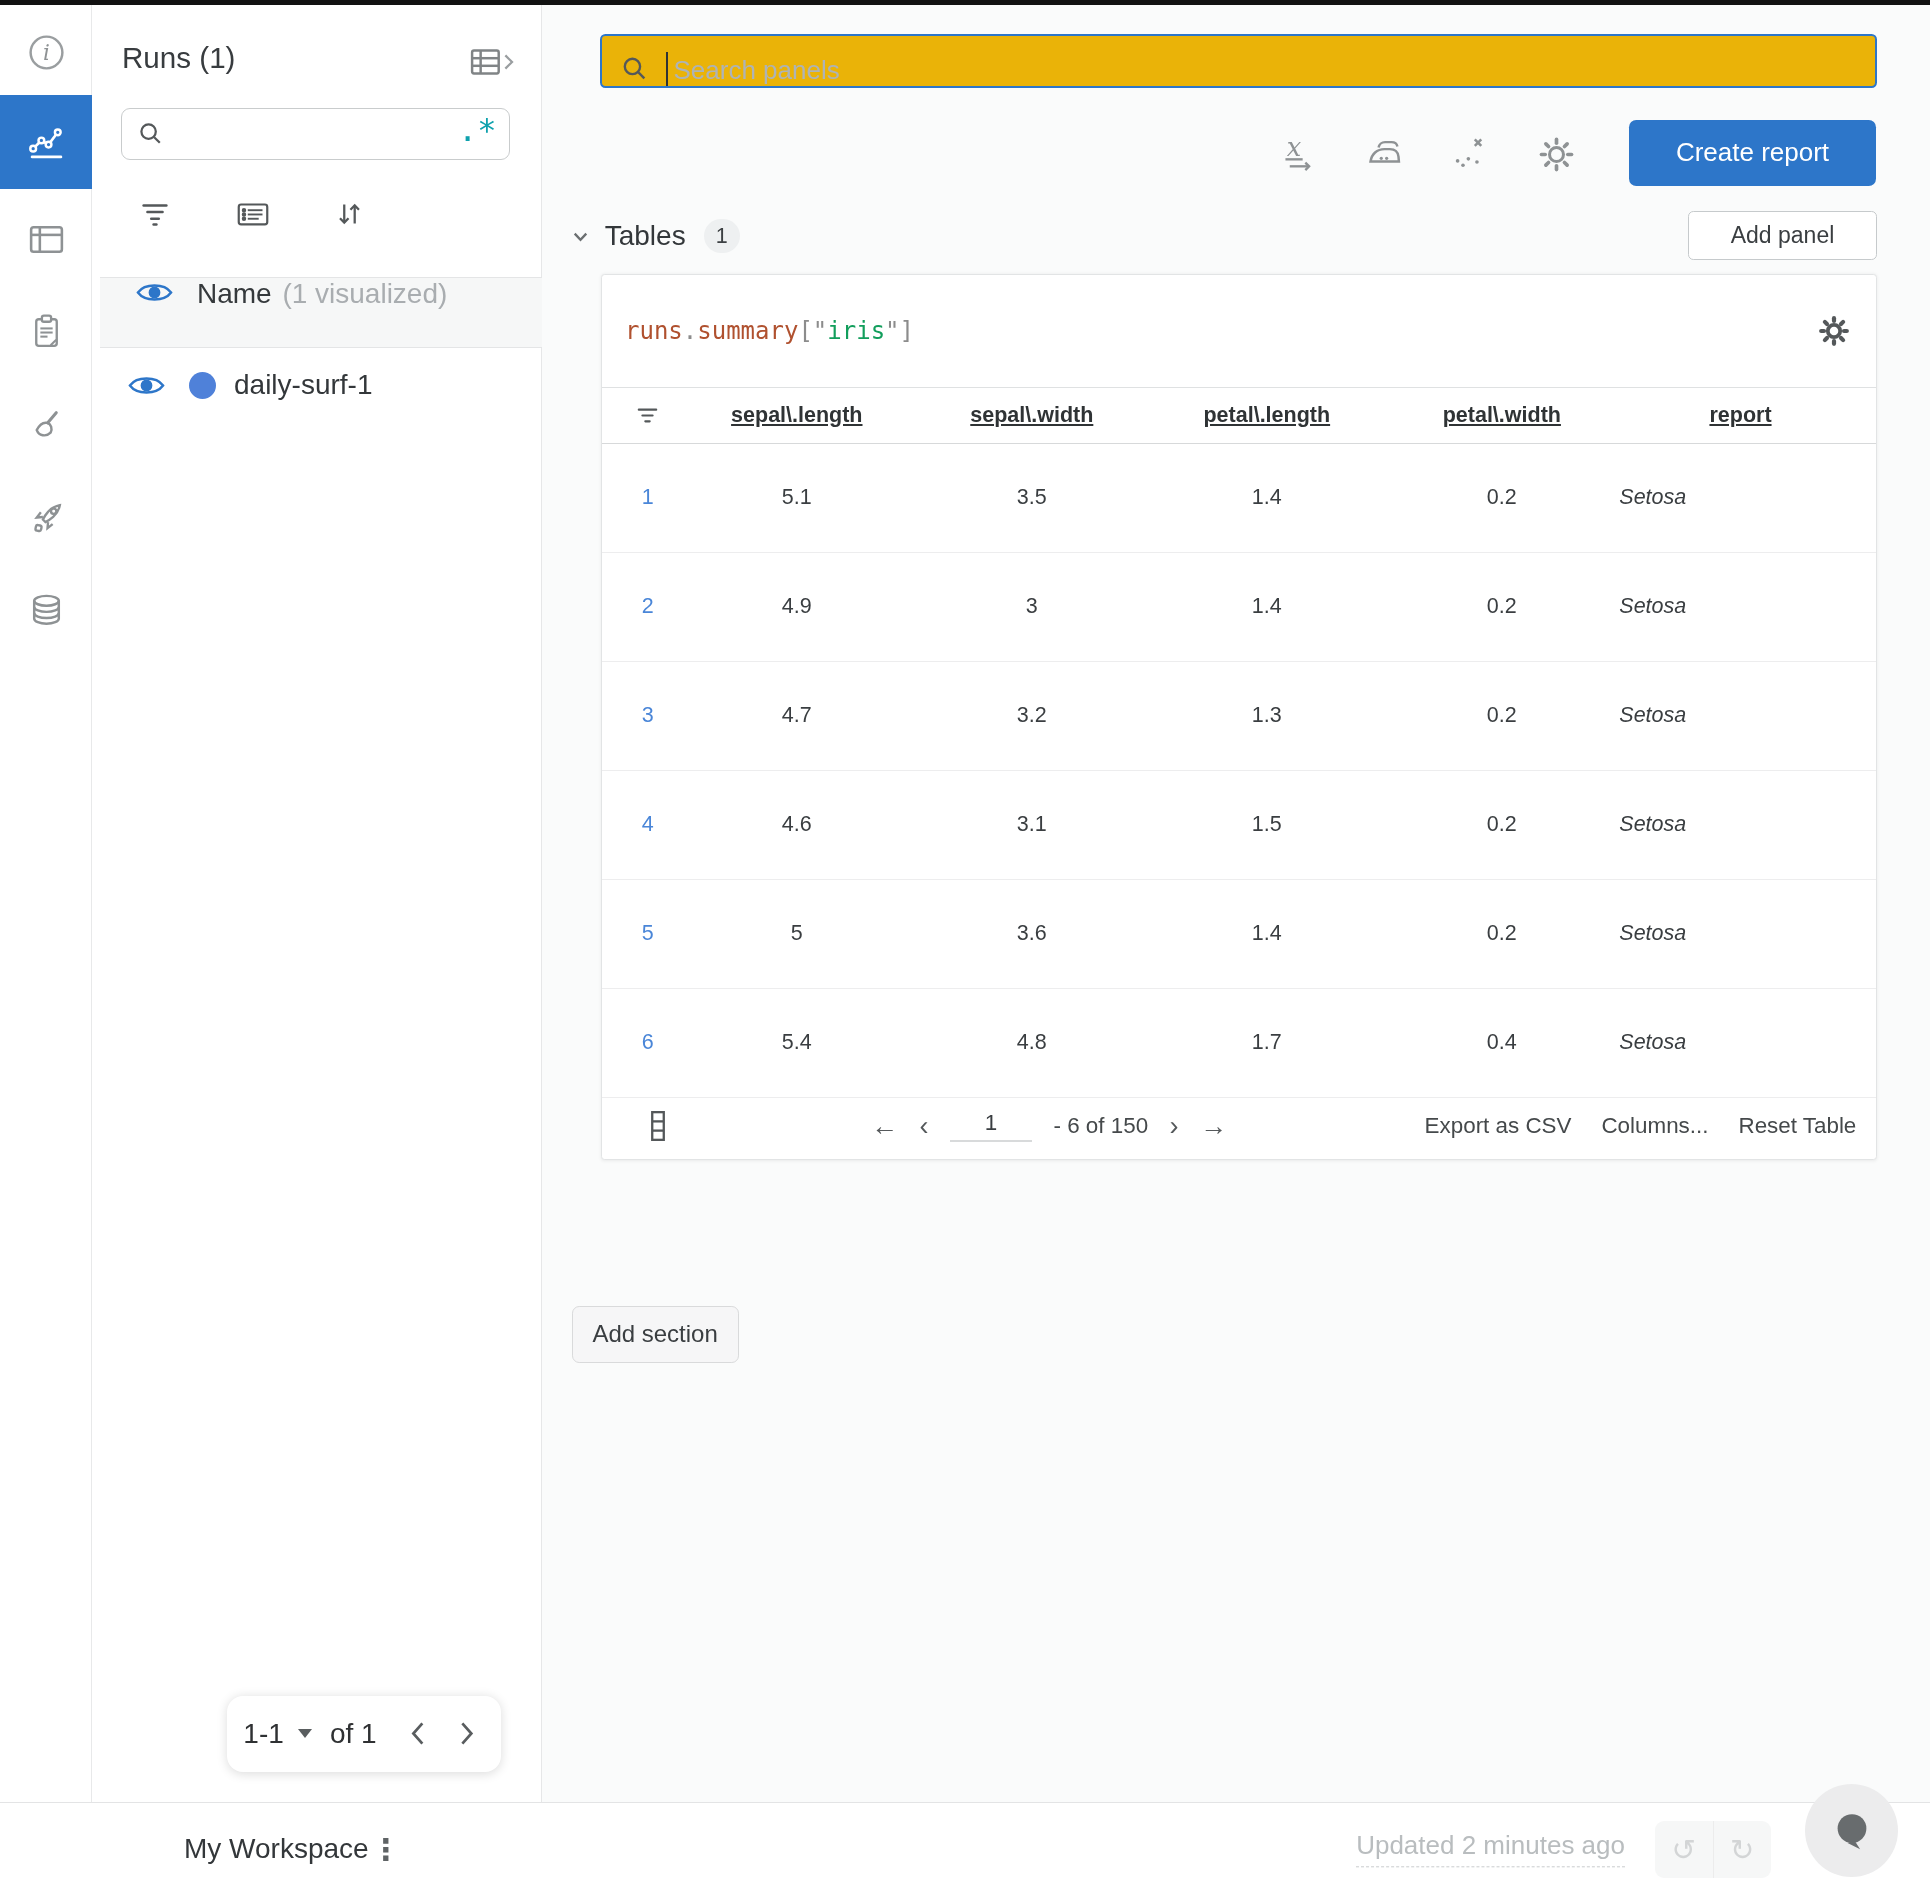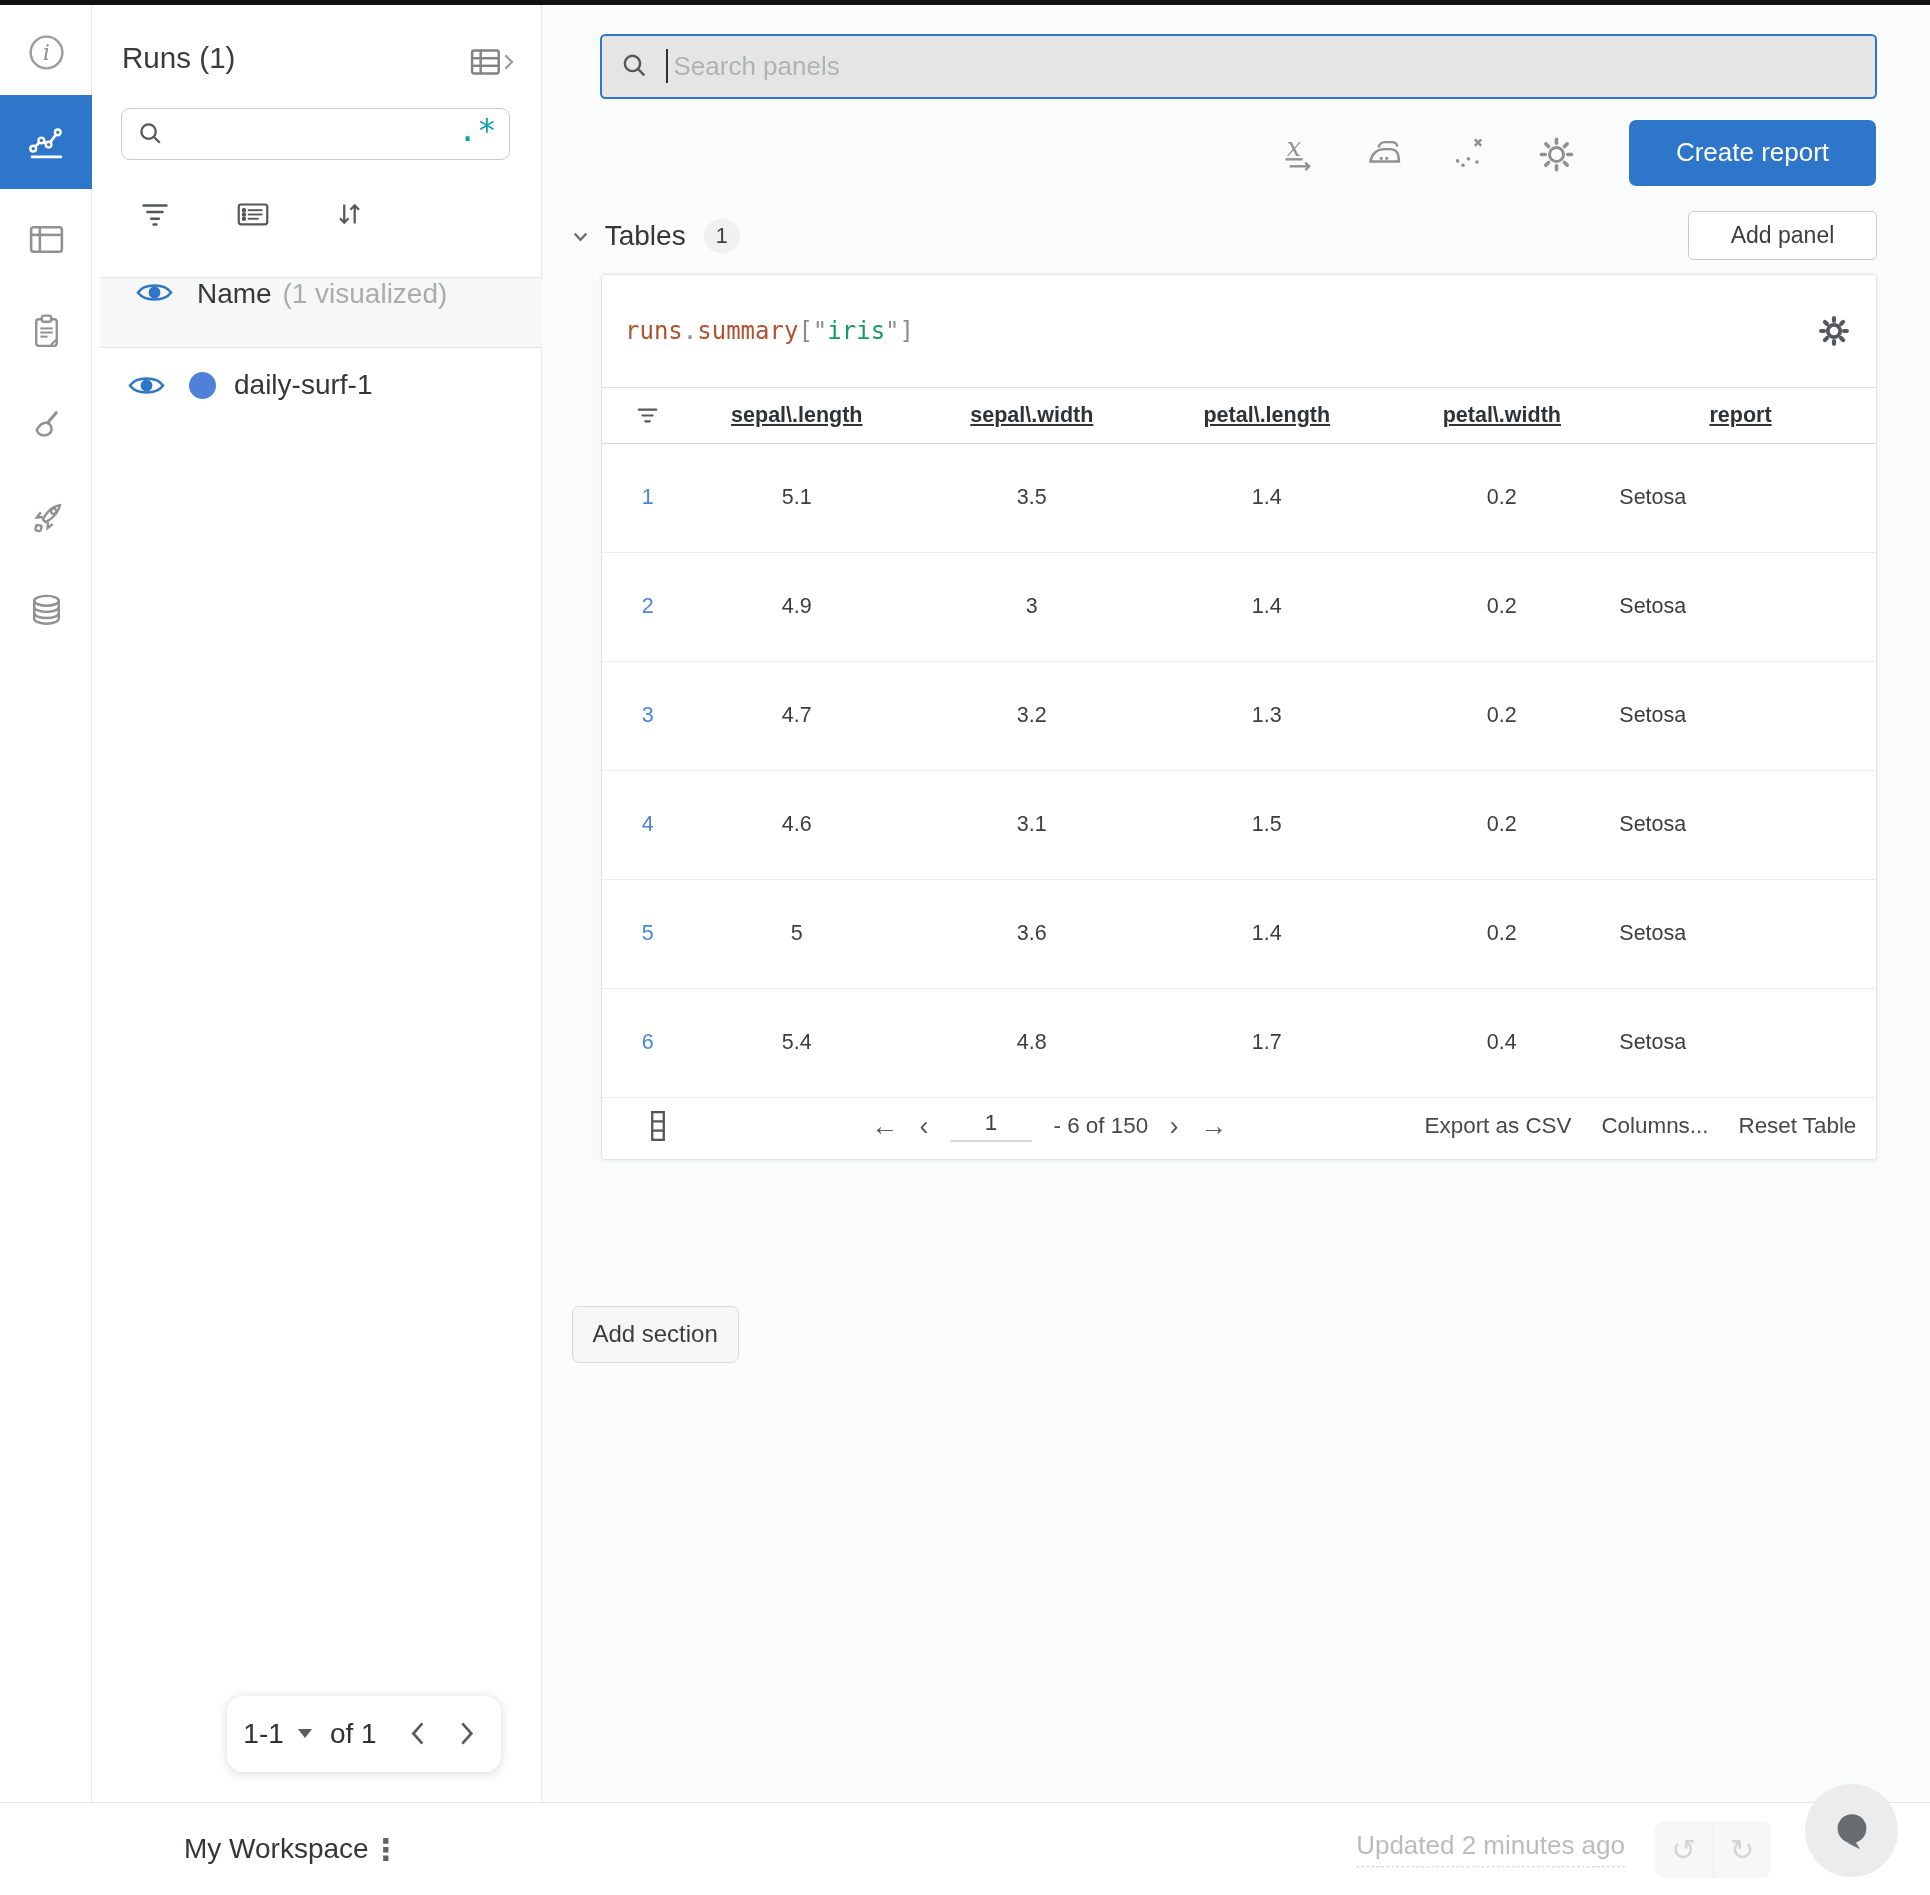--- a/index.html
+++ b/index.html
@@ -32,21 +32,21 @@
   #run-row .eye { margin-left:35px; }
   .run-dot { width:27px; height:27px; border-radius:50%; background:#4f81d9; margin-left:23px; }
   #run-name { margin-left:18px; font-size:28px; color:#33373a; }
   #runs-pager { position:absolute; left:135px; top:1691px; width:274px; height:76px; background:#fff; border-radius:16px; box-shadow:0 1.8px 10.7px rgba(0,0,0,.14); display:flex; align-items:center; justify-content:center; gap:12.5px; font-size:28px; color:#2f3133; }
   .tri-down { width:0; height:0; border-left:7.2px solid transparent; border-right:7.2px solid transparent; border-top:9px solid #595d5f; margin:0 5.4px 0 1.8px; }
   .pager-of { margin-right:11px; }
   .chev-btn { display:flex; align-items:center; justify-content:center; width:36px; height:36px; cursor:pointer; }
 
   
   #main { position:absolute; left:542px; top:4.5px; width:1389px; height:1797px; background:#fafbfb; }
-  #panel-search { position:absolute; left:58px; top:29px; width:1277px; height:65px; background:#e5e5e5; border:2.7px solid #2d76c9; border-radius:5.4px; display:flex; align-items:center; padding:0 16px; }
+  #panel-search { position:absolute; left:58px; top:29px; width:1277px; height:54px; background:#eab308; border:2.7px solid #2d76c9; border-radius:5.4px; display:flex; align-items:flex-end; padding:0 16px; }
   #panel-search .caret { width:1.8px; height:34px; background:#2f3335; margin-left:14.3px; }
   #panel-search input { flex:1; border:none; outline:none; font-size:26px; color:#3a3e41; background:transparent; margin-left:5.4px; }
   #panel-search input::placeholder { color:#aeb3b6; }
   .strip-ic { position:absolute; top:128px; width:43px; height:43px; display:flex; align-items:center; justify-content:center; cursor:pointer; }
   #ic-xaxis { left:737px; } #ic-smooth { left:821px; } #ic-outliers { left:907px; } #ic-settings { left:993px; }
   #create-report { position:absolute; left:1087px; top:115px; width:247px; height:66px; background:#2d76c9; border:none; border-radius:7.2px; color:#fff; font-size:26px; font-family:inherit; cursor:pointer; }
   #add-panel { position:absolute; left:1146px; top:206px; width:189px; height:49px; background:#fff; border:1.8px solid #c6cacc; border-radius:5.4px; font-size:23px; color:#3a3e41; font-family:inherit; cursor:pointer; }
   #tables-hdr { position:absolute; left:25px; top:212px; height:39px; display:flex; align-items:center; }
   .sect-label { font-size:28px; color:#33373a; margin-left:10.7px; }
   .count-badge { display:inline-flex; align-items:center; justify-content:center; min-width:36px; height:34px; padding:0 10.7px; border-radius:17px; background:#eef0f1; font-size:21.5px; color:#3c4043; margin-left:18px; }
@@ -56,21 +56,21 @@
   #panel-head { height:113px; display:flex; align-items:center; justify-content:space-between; padding:0 23px; border-bottom:1.8px solid #dfe1e2; }
   .code { font-family:"DejaVu Sans Mono",monospace; font-size:24px; }
   .c-obj { color:#b0512f; } .c-p { color:#8c8c8c; } .c-str { color:#129e5c; }
   .tgrid { display:grid; grid-template-columns:63px 235px 235px 235px 235px 1fr; padding:0 14.3px; align-items:center; }
   #thead { height:56px; border-bottom:1.8px solid #d7d9da; }
   .th { font-size:21.5px; font-weight:700; color:#2f3335; text-align:center;text-decoration:underline; }
   .th.str { text-align:center; }
   .trow { height:109px; border-bottom:0.9px solid #ededee; }
   .td { font-size:21.5px; color:#3a3e41; text-align:center; }
   .td.idx { color:#4a86d8; cursor:pointer; }
-  .td.str { text-align:left; }
+  .td.str { text-align:left;font-style:italic; }
   #tfoot { position:relative; height:57px; display:flex; align-items:center; }
   #tfoot .mini-ic { position:absolute; left:47px; top:50%; transform:translateY(-50%); }
   #pager-center { position:absolute; left:269px; top:0; height:100%; display:flex; align-items:center; gap:21.5px; font-size:23px; color:#55595b; }
   .pg-arrow { font-size:27px; color:#55595b; cursor:pointer; }
   #page-input { width:82px; text-align:center; border:none; border-bottom:2.7px solid #d8dadb; font-size:22.4px; color:#3a3e41; outline:none; background:transparent; padding-bottom:3.6px; font-family:inherit; }
   #pager-range { font-size:22.4px; color:#45494b; }
   #tfoot-right { position:absolute; right:19.7px; top:0; height:100%; display:flex; align-items:center; gap:30px; font-size:22.4px; color:#45494b; }
   #tfoot-right span { cursor:pointer; }
 
   

